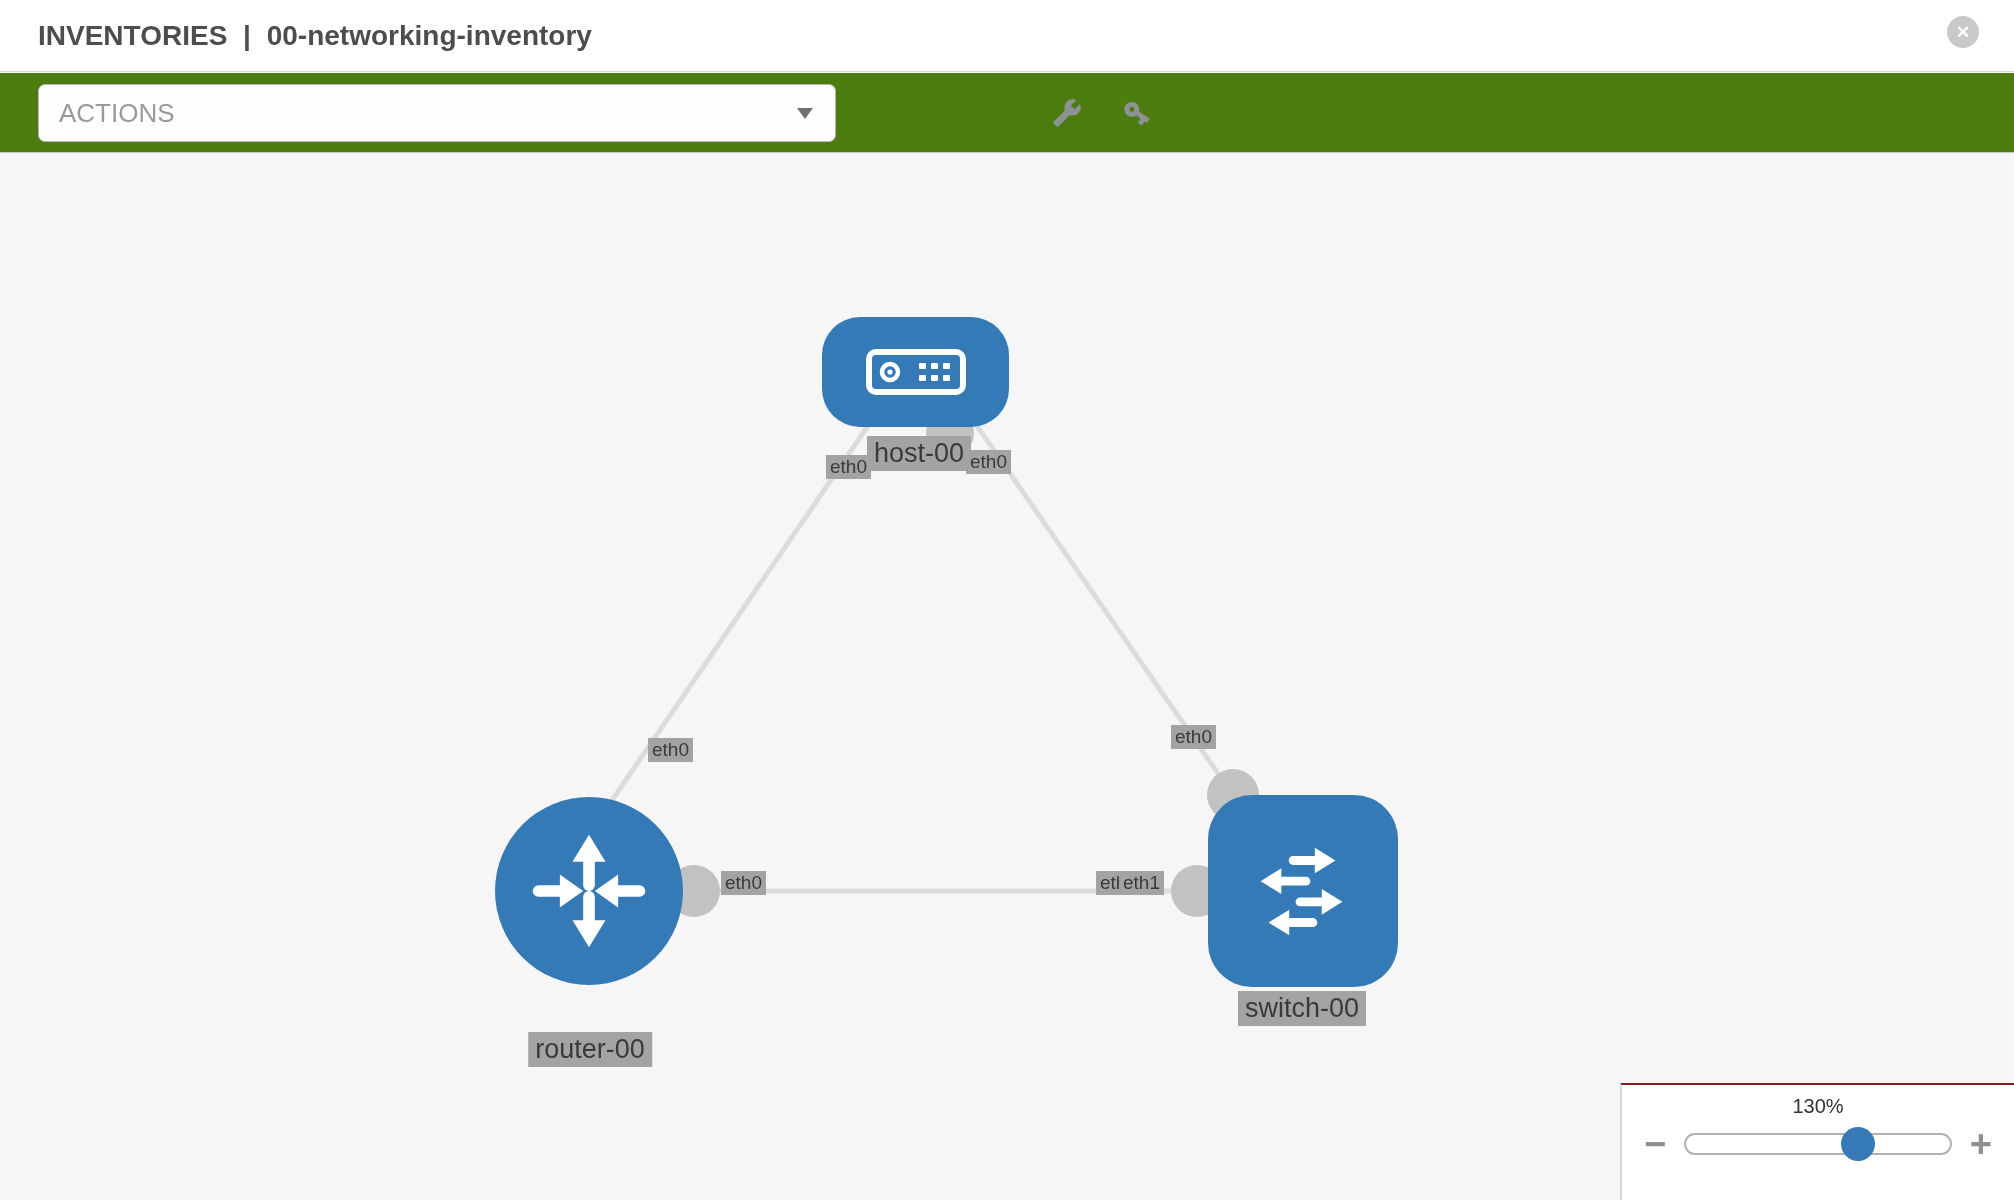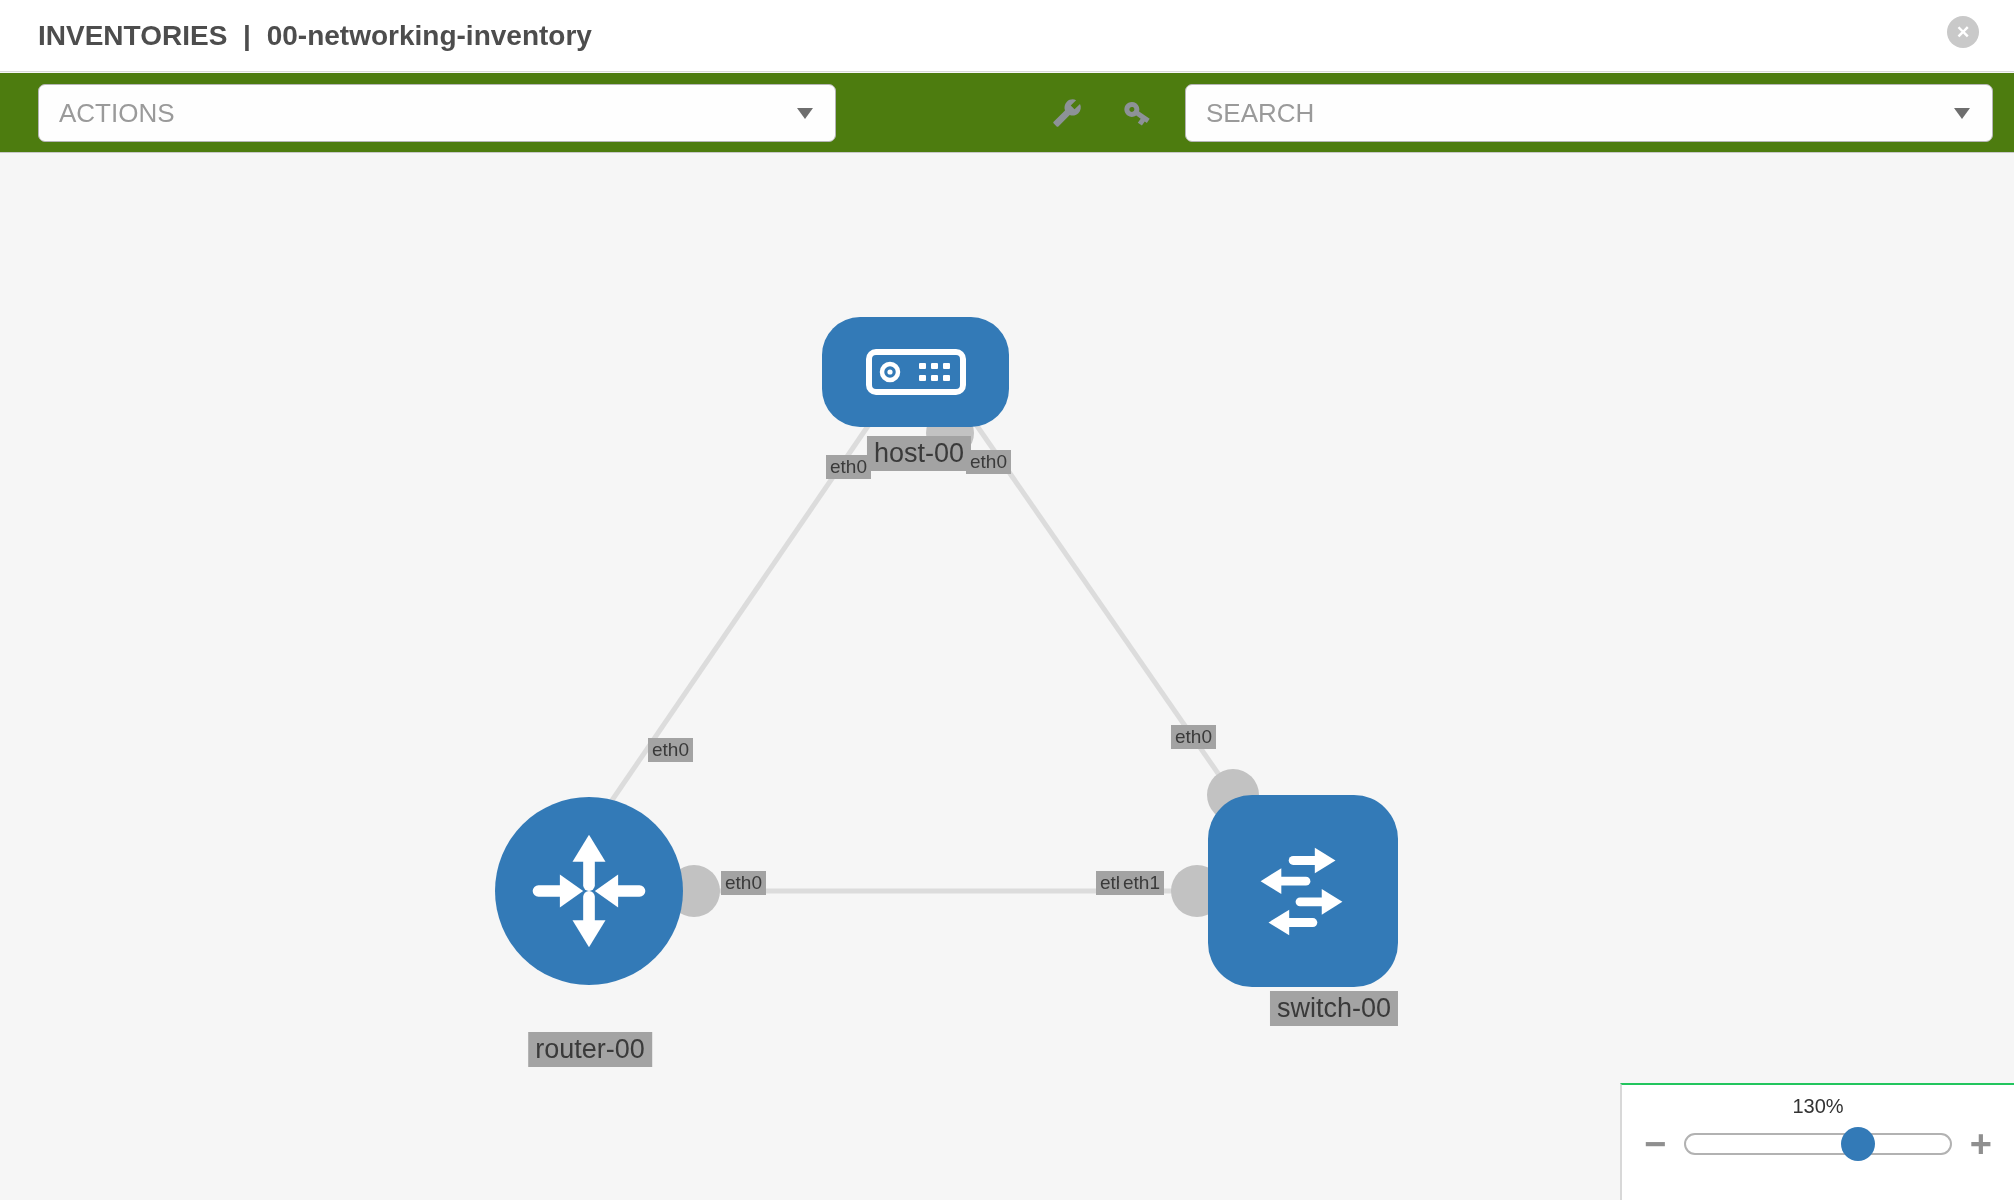--- a/index.html
+++ b/index.html
@@ -34,32 +34,32 @@
   .node-router { left:495px; top:644px; width:188px; height:188px; border-radius:50%; }
   .node-switch { left:1208px; top:642px; width:190px; height:192px; border-radius:44px; }
   .node svg { display:block; }
 
   .chip { position:absolute; z-index:3; background:#a3a3a3; color:#3a3a3a; white-space:nowrap; }
   .node-label { font-size:27px; padding:2px 7px; transform:translateX(-50%);text-align:right; }
   .iface-label { font-size:19px; padding:1px 4px; }
 
   .lbl-host   { left:919px; top:283px; }
   .lbl-router { left:590px; top:843px;margin-top:36px; }
-  .lbl-switch { left:1302px; top:838px;margin-left:32px; }
+  .lbl-switch { left:1302px; top:838px; }
 
   .if-host-left    { left:826px;  top:302px; }
   .if-host-right   { left:966px;  top:297px; }
   .if-router-top   { left:648px;  top:585px; }
   .if-router-right { left:721px;  top:718px; }
   .if-switch-top   { left:1171px; top:572px; }
   .if-switch-back  { left:1096px; top:718px; z-index:3; }
   .if-switch-front { left:1119px; top:718px; z-index:4; }
 
   
-  .zoom-panel { position:absolute; left:1620px; top:930px; width:394px; height:117px; background:#ffffff; border-top:2px solid #22c55e; border-left:2px solid #d8d8d8; z-index:5; }
+  .zoom-panel { position:absolute; left:1620px; top:930px; width:394px; height:117px; background:#ffffff; border-top:2px solid #7f1d1d; border-left:2px solid #d8d8d8; z-index:5; }
   .zoom-level { text-align:center; margin-top:10px; font-size:20px; color:#333333; }
   .zoom-row { position:absolute; left:0; top:44px; width:100%; display:flex; align-items:center; justify-content:space-between; padding:0 22px; }
   .zoom-minus, .zoom-plus { font-size:38px; font-weight:700; color:#8f8f8f; line-height:30px; cursor:pointer; }
   .zoom-track { position:relative; width:268px; height:22px; background:#ffffff; border:2px solid #b2b2b2; border-radius:12px; cursor:pointer; }
   .zoom-thumb { position:absolute; left:155px; top:50%; transform:translateY(-50%); width:34px; height:34px; border-radius:50%; background:#337ab7; cursor:grab; }
 </style>
 </head>
 <body>
 
 <div class="app">
@@ -83,24 +83,20 @@
     <button class="tool-btn btn-wrench">
       <svg viewBox="0 0 24 24">
         <path transform="translate(24,0) scale(-1,1)" d="M22.7 19l-9.1-9.1c.9-2.3.4-5-1.5-6.9-2-2-5-2.4-7.4-1.3L9 6 6 9 1.6 4.7C.4 7.1.9 10.1 2.9 12.1c1.9 1.9 4.6 2.4 6.9 1.5l9.1 9.1c.4.4 1 .4 1.4 0l2.3-2.3c.5-.4.5-1.1.1-1.4z"></path>
       </svg>
     </button>
     <button class="tool-btn btn-key">
       <svg viewBox="0 0 24 24">
         <path transform="rotate(35 12 12)" d="M12.65 10C11.83 7.67 9.61 6 7 6c-3.31 0-6 2.69-6 6s2.69 6 6 6c2.61 0 4.83-1.67 5.65-4H17v4h4v-4h2v-4H12.65zM7 14c-1.1 0-2-.9-2-2s.9-2 2-2 2 .9 2 2-.9 2-2 2z"></path>
       </svg>
     </button>
-    <div class="select select-search">
-      <span class="sel-label">SEARCH</span>
-      <span class="caret"></span>
-    </div>
   </div>
 
   <div class="canvas">
 
     <svg class="edges" width="2014" height="1047">
       <line x1="870" y1="270" x2="604" y2="659" stroke="#dcdcdc" stroke-width="5"></line>
       <line x1="975" y1="270" x2="1233" y2="642" stroke="#dcdcdc" stroke-width="5"></line>
       <line x1="694" y1="738" x2="1197" y2="738" stroke="#dcdcdc" stroke-width="5"></line>
       <circle cx="950" cy="280" r="24" fill="#c2c2c2"></circle>
       <circle cx="694" cy="738" r="26" fill="#c2c2c2"></circle>

